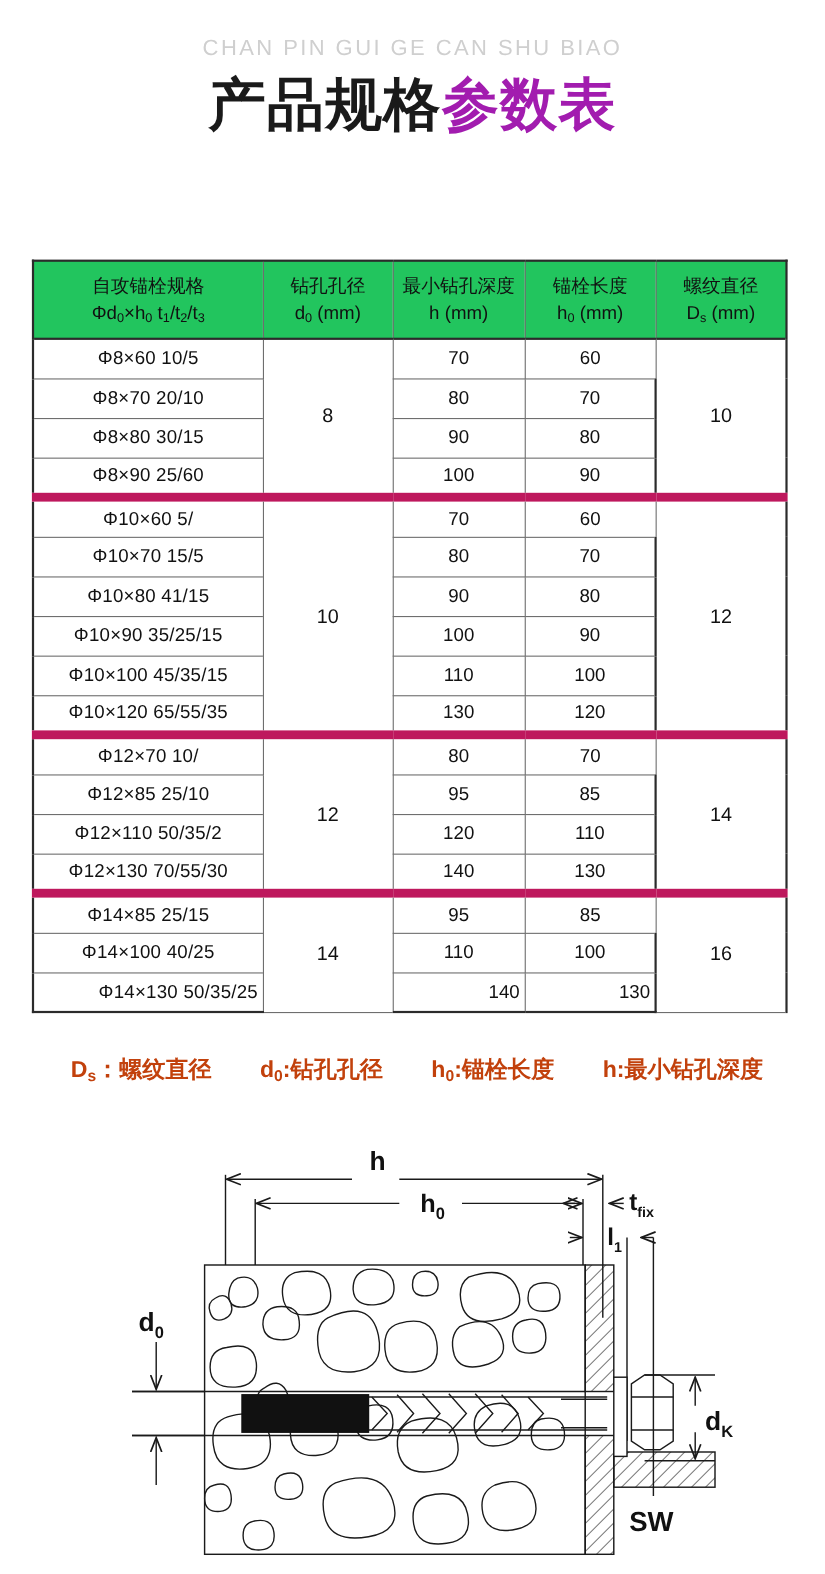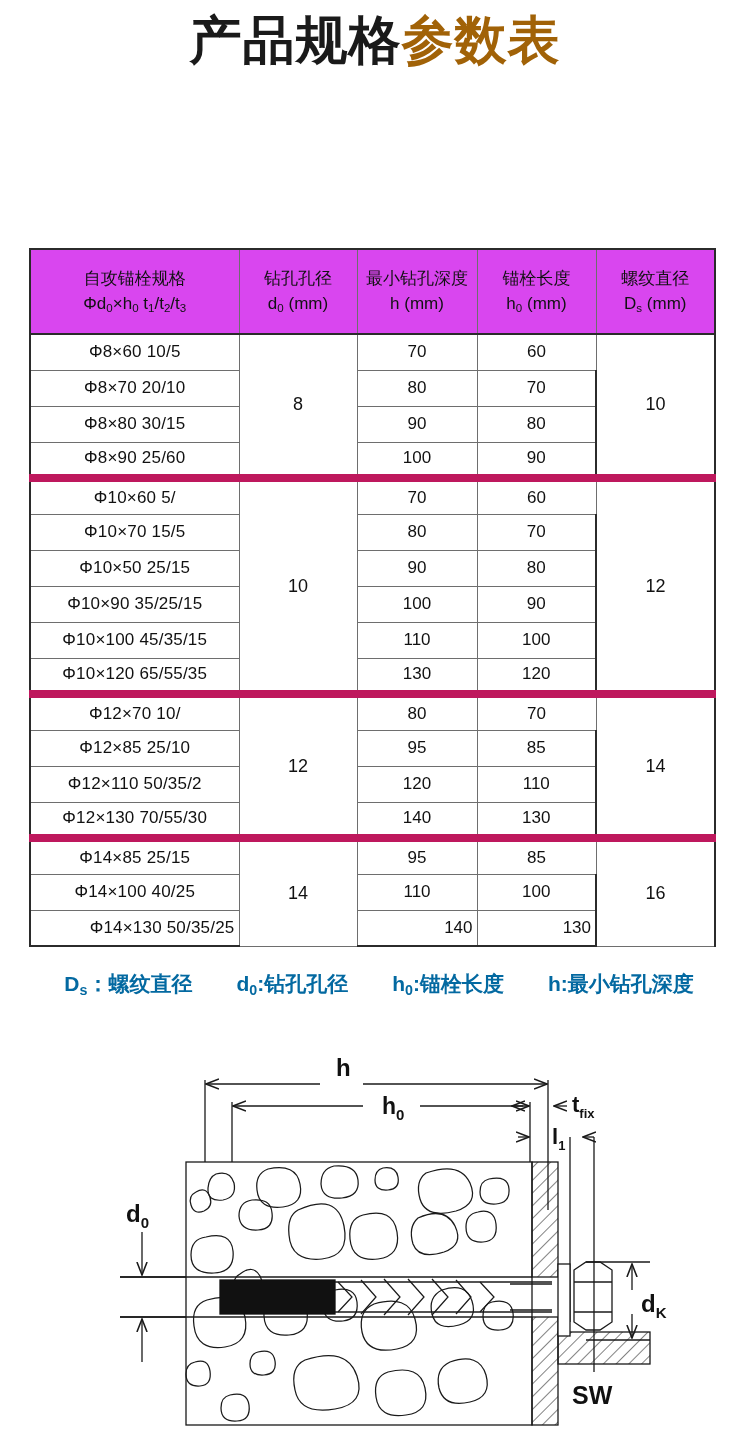--- a/index.html
+++ b/index.html
@@ -25,21 +25,21 @@
   .main-title {
     text-align: center;
     font-size: 52px;
     font-weight: 800;
     letter-spacing: 1px;
     margin-top: 12px;
     line-height: 1.08;
     white-space: nowrap;
   }
   .main-title .dark { color: #1a1a1a; }
-  .main-title .red  { color: #a16207; }
+  .main-title .red  { color: #a21caf; }
   .subtitle {
     text-align: center;
     font-size: 21px;
     color: #3a3a3a;
     margin-top: 16px;
     letter-spacing: 1px;
     white-space: nowrap;
   }
 
   
@@ -56,24 +56,24 @@
     font-size: 17px;
     color: #111;
   }
   table.spec th, table.spec td {
     border: 1px solid #6e6e6e;
     text-align: center;
     vertical-align: middle;
     background: #fff;
   }
   table.spec thead th {
-    background: #d946ef;
+    background: #22c55e;
     font-weight: 400;
     font-size: 17px;
-    height: 85px;
+    height: 71px;
     line-height: 1.45;
     padding: 2px 3px;
     border-color: #6e6e6e;
   }
   table.spec thead th .l2 { display: block; }
   table.spec tbody td { height: 36px; padding: 0 4px; }
   td.spec-name {
     text-align: left;
     padding-left: 14px;
     font-size: 17px;
@@ -92,21 +92,21 @@
   sub { font-size: 0.68em; vertical-align: baseline; position: relative; top: 0.28em; }
 
   
   .legend {
     position: absolute;
     left: 0; top: 958px;
     width: 750px;
     display: flex;
     justify-content: center;
     align-items: baseline;
-    color: #0369a1;
+    color: #c2410c;
     font-size: 21px;
     font-weight: 700;
     white-space: nowrap;
   }
   .legend .item { margin: 0 22px; }
   .legend .item:first-child { margin-left: 16px; }
   .legend .item:last-child { margin-right: 8px; }
 
   
   .diagram {
@@ -114,20 +114,21 @@
     left: 120px; top: 1020px;
     width: 620px; height: 400px;
   }
   .diagram svg { display: block; }
 </style>
 </head>
 <body>
 
 <div class="page">
 
+  <div class="pinyin">CHAN PIN GUI GE CAN SHU BIAO</div>
 
   <div class="main-title">
     <span class="dark">产品规格</span><span class="red">参数表</span>
   </div>
 
 
   <div class="table-wrap">
     <table class="spec">
       <colgroup>
         <col style="width:209px">
@@ -189,21 +190,21 @@
             <td>70</td>
             <td>60</td>
             <td class="grp" rowspan="6">12</td>
           </tr>
           <tr>
             <td class="spec-name">Φ10×70 15/5</td>
             <td>80</td>
             <td>70</td>
           </tr>
           <tr>
-            <td class="spec-name">Φ10×50 25/15</td>
+            <td class="spec-name">Φ10×80 41/15</td>
             <td>90</td>
             <td>80</td>
           </tr>
           <tr>
             <td class="spec-name">Φ10×90 35/25/15</td>
             <td>100</td>
             <td>90</td>
           </tr>
           <tr>
             <td class="spec-name">Φ10×100 45/35/15</td>

